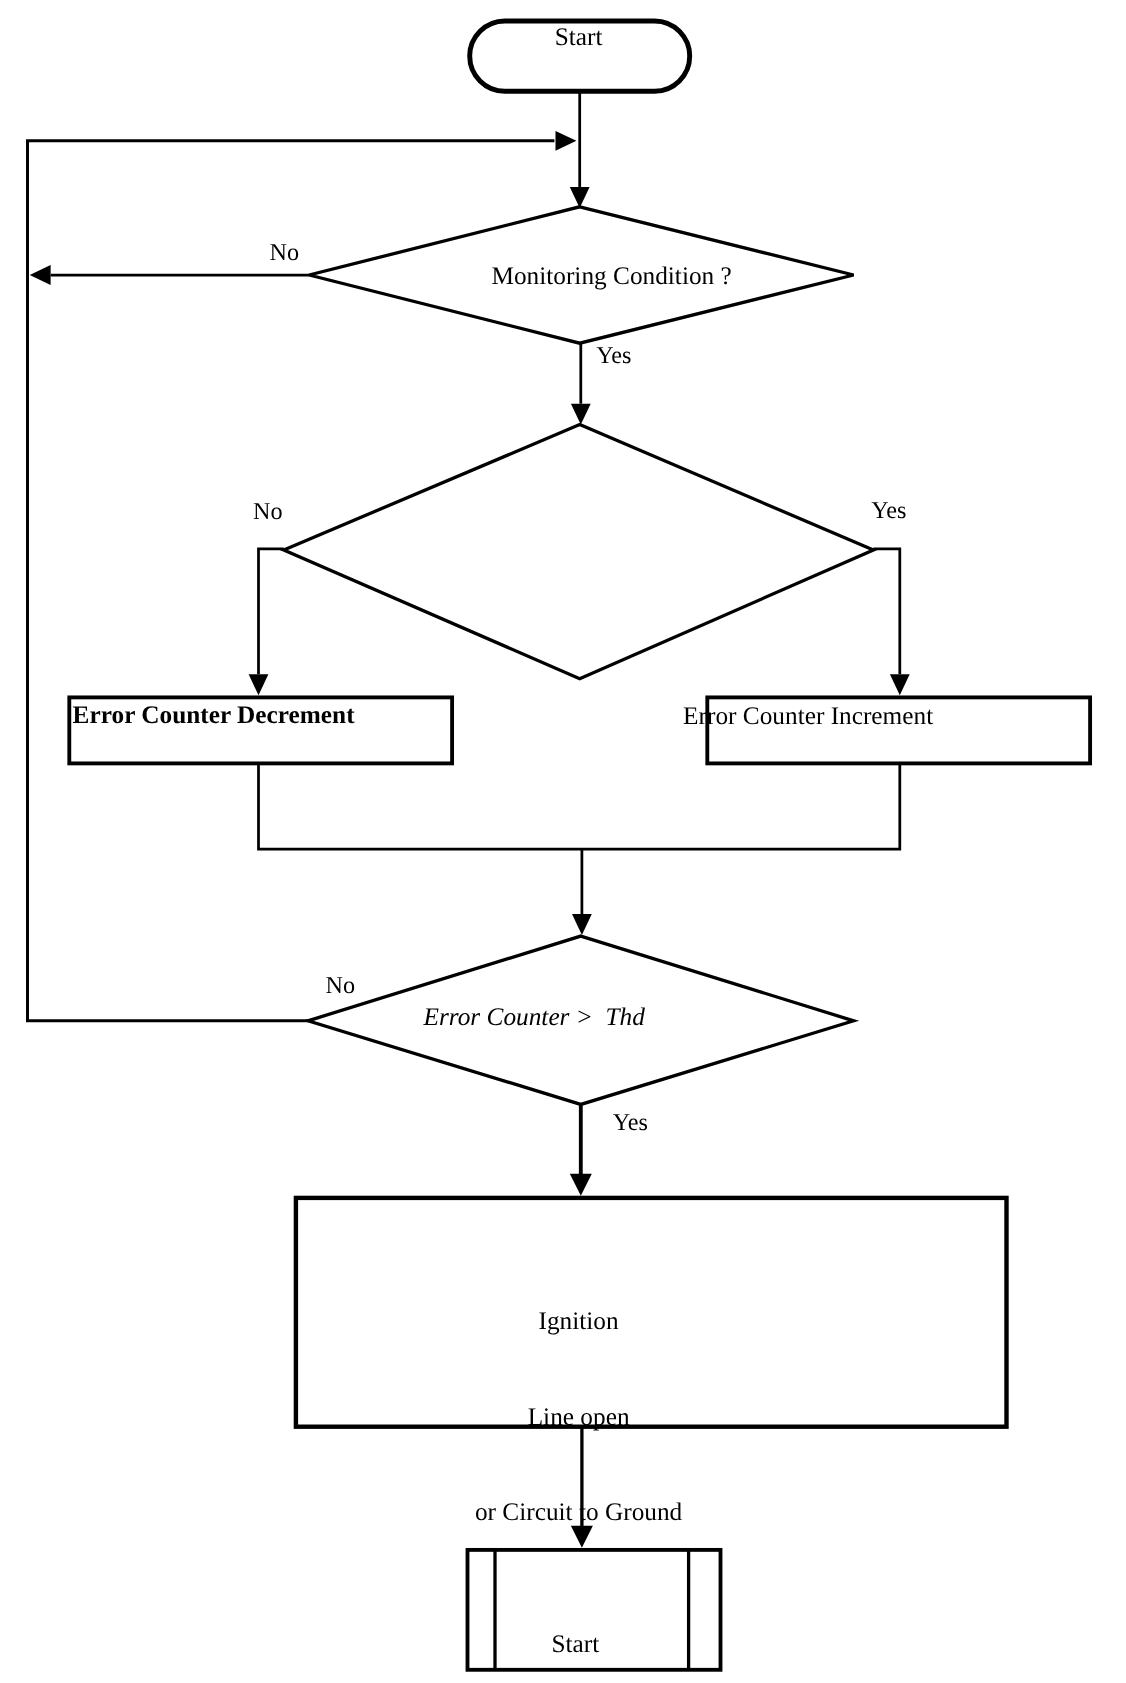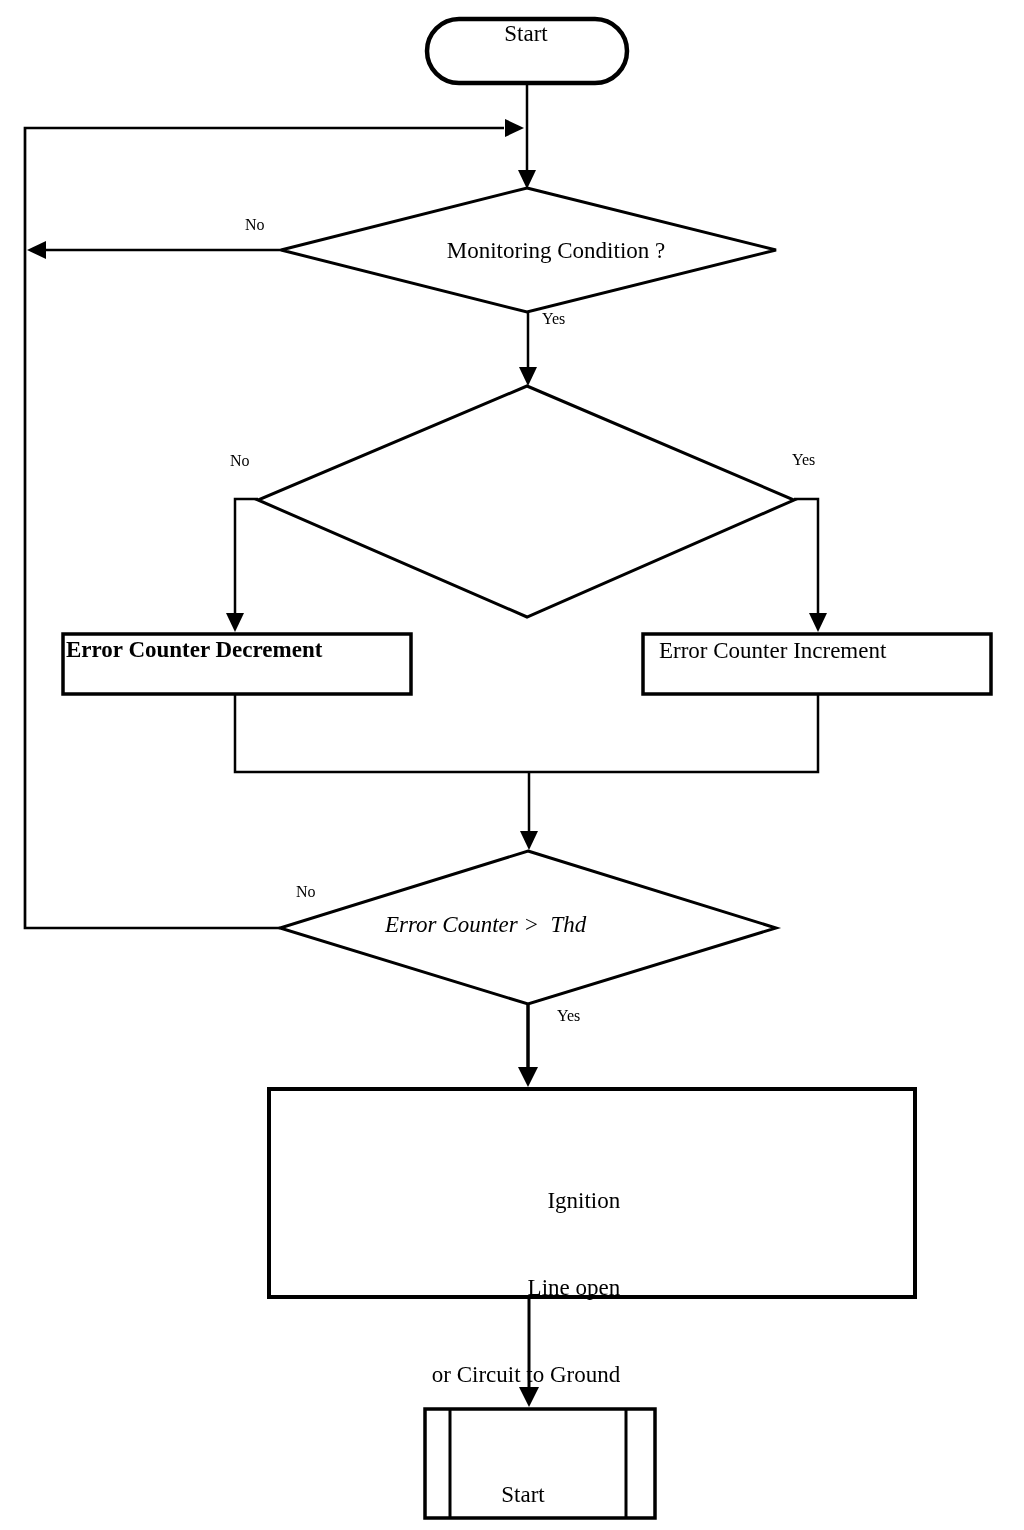--- a/index.html
+++ b/index.html
@@ -13,23 +13,23 @@
     overflow: hidden;
   }
   .canvas svg { position: absolute; left: 0; top: 0; }
   .lbl {
     position: absolute;
     white-space: pre;
     color: #000000;
     line-height: 1.15;
   }
   .center { transform: translate(-50%, -50%); text-align: center; }
-  .cx { transform: translateX(-50%); text-align: right; }
+  .cx { transform: translateX(-50%); text-align: center; }
   .f23 { font-size: 23px; }
-  .f24 { font-size: 16px; }
+  .f24 { font-size: 22px; }
   .multiline div { white-space: pre; }
 </style>
 </head>
 <body>
 
 <div class="canvas">
 
   <svg width="1024" height="1530" viewBox="0 0 1024 1530">
 
     <path d="M527 83 V171" stroke="#000" stroke-width="2.5" fill="none"></path>
@@ -81,21 +81,21 @@
 
   <div class="lbl f24" style="left:542px; top:310px;">Yes</div>
 
 
   <div class="lbl f24" style="left:230px; top:452px;">No</div>
 
   <div class="lbl f24" style="left:792px; top:451px;">Yes</div>
 
   <div class="lbl f23" style="left:66px; top:637px;font-weight:bold;">Error Counter Decrement</div>
 
-  <div class="lbl f23" style="left:659px; top:638px;">Error Counter Increment</div>
+  <div class="lbl f23" style="left:621px; top:638px;">Error Counter Increment</div>
 
   <div class="lbl f23" style="left:385px; top:912px;font-style:italic;">Error Counter &gt;  Thd</div>
 
   <div class="lbl f24" style="left:296px; top:883px;">No</div>
 
   <div class="lbl f24" style="left:557px; top:1007px;">Yes</div>
 
   <div class="lbl cx f23 multiline" style="left:526px; top:1128px; line-height:29px;">
     <div>Ignition</div>
     <div>Line open</div>

